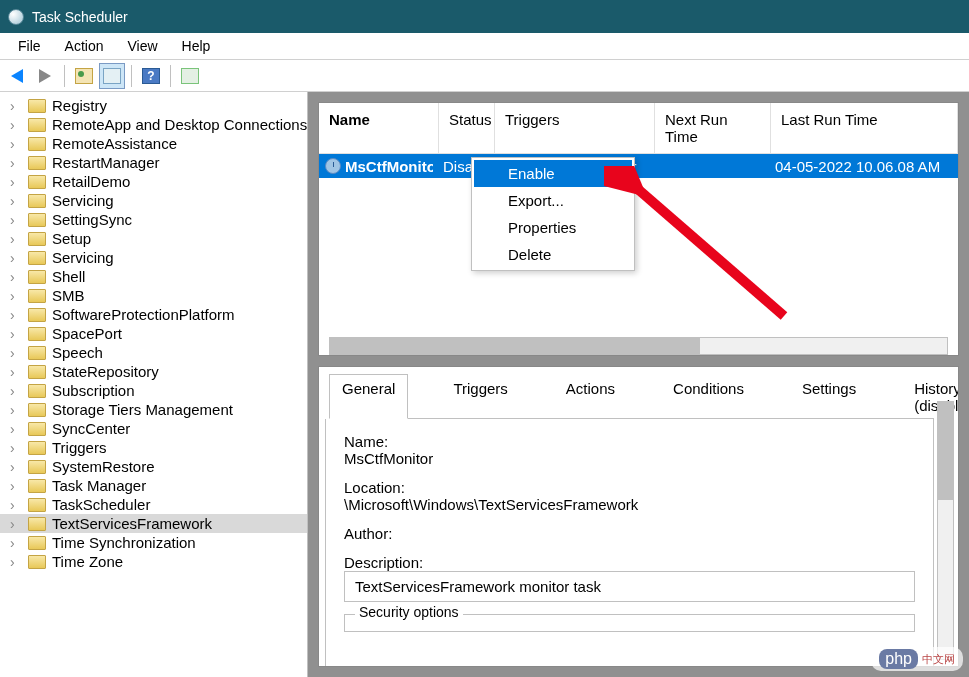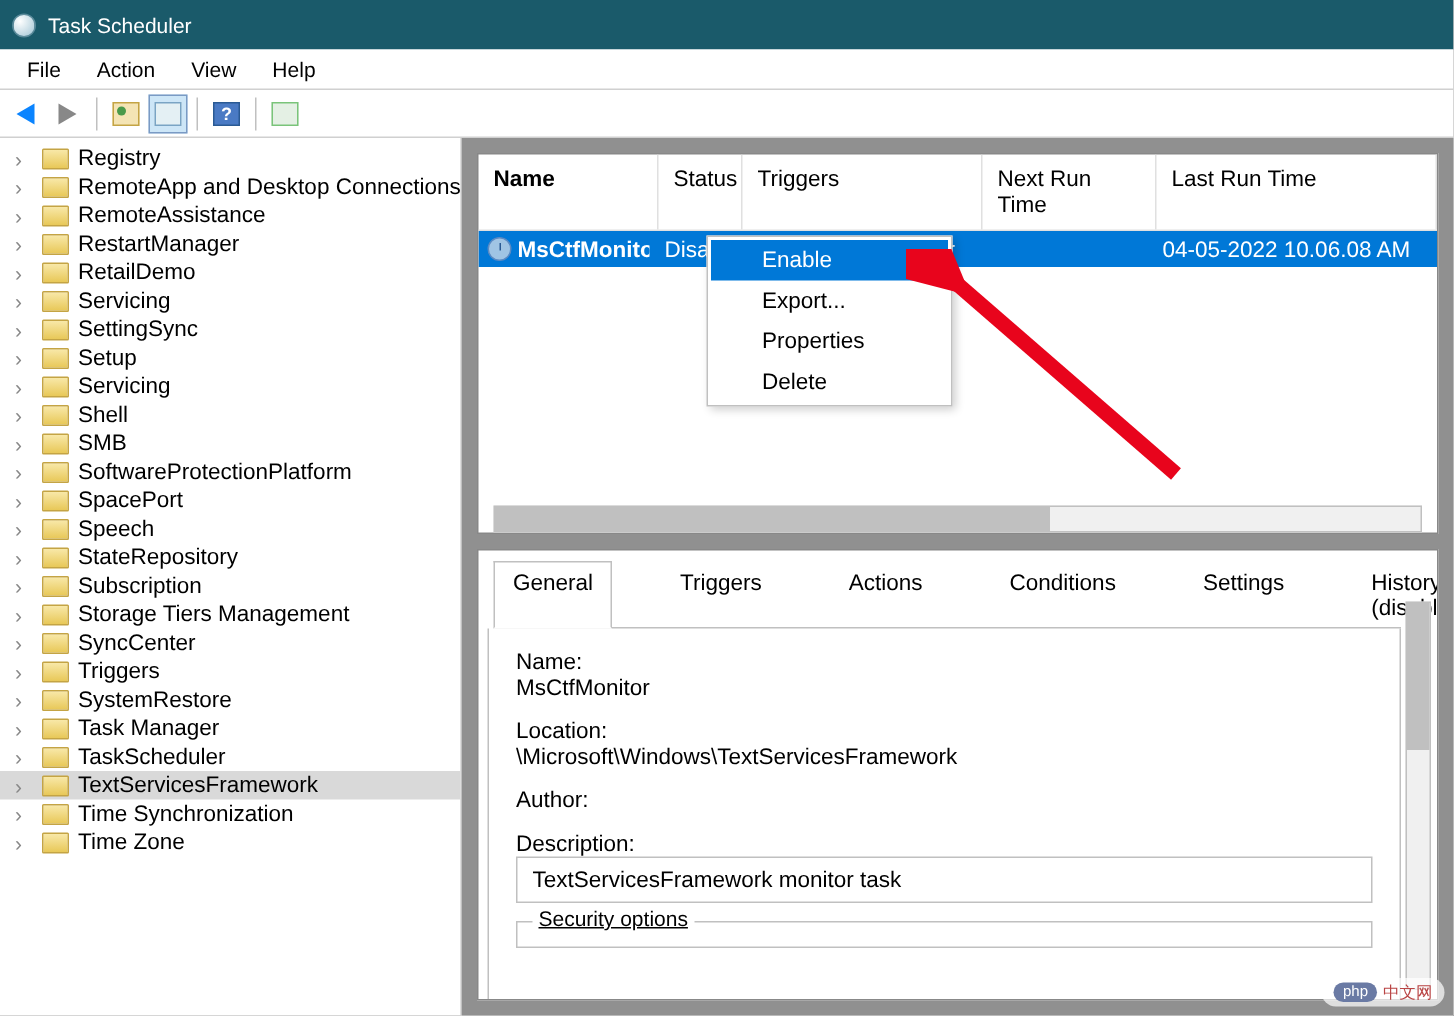--- a/index.html
+++ b/index.html
@@ -54,27 +54,27 @@
 .detail-pane { background: #fff; border: 1px solid #888; flex: 1; position: relative; overflow: hidden; padding: 6px 24px 6px 6px; }
 .tabs { display: flex; border-bottom: 1px solid #c0c0c0; font-size: 15px; margin-left: 4px; gap: 32px; }
 .tab { padding: 5px 12px; cursor: pointer; border: 1px solid transparent; border-bottom: none; position: relative; top: 1px; }
 .tab.active { border: 1px solid #c0c0c0; border-bottom: 1px solid #fff; background: #fff; }
 .tab-body { padding: 14px 18px; font-size: 15px; border: 1px solid #c0c0c0; border-top: none; height: calc(100% - 33px); }
 .field { display: flex; margin-bottom: 12px; flex-direction: column; }
 .field-label { width: 100px; }
 .field-value { flex: 1; }
 .desc-box { border: 1px solid #c0c0c0; padding: 6px 10px; flex: 1; height: 72px; }
 .sec-box { border: 1px solid #c0c0c0; padding: 8px 10px; margin-top: 10px; position: relative; }
-.sec-box-label { position: absolute; top: -11px; left: 10px; background: #fff; padding: 0 4px; font-size: 14px; text-decoration: underline; }
+.sec-box-label { position: absolute; top: -11px; left: 10px; background: #fff; padding: 0 4px; font-size: 14px; }
 .vscroll { position: absolute; right: 4px; top: 34px; bottom: 6px; width: 17px; background: #f0f0f0; border: 1px solid #c0c0c0; }
 .vscroll-thumb { width: 100%; height: 38%; background: #c0c0c0; }
 
 .red-arrow { position: absolute; left: 604px; top: 166px; z-index: 20; pointer-events: none; }
 .watermark { position: absolute; right: 6px; bottom: 6px; font-size: 11px; color: #b94444; background: rgba(255,255,255,0.7); padding: 2px 8px; border-radius: 10px; display: flex; align-items: center; gap: 4px; }
-.watermark .php { background: #6a7aa4; color: #fff; border-radius: 8px; padding: 1px 6px; font-size: 10px; }
+.watermark .php { background: #6a7aa4; color: #fff; border-radius: 8px; padding: 1px 6px; font-size: 16px; }
 </style>
 </head>
 <body>
 
 <div class="titlebar">
   <div class="titlebar-icon"></div>
   <span>Task Scheduler</span>
 </div>
 
 <div class="menubar">

